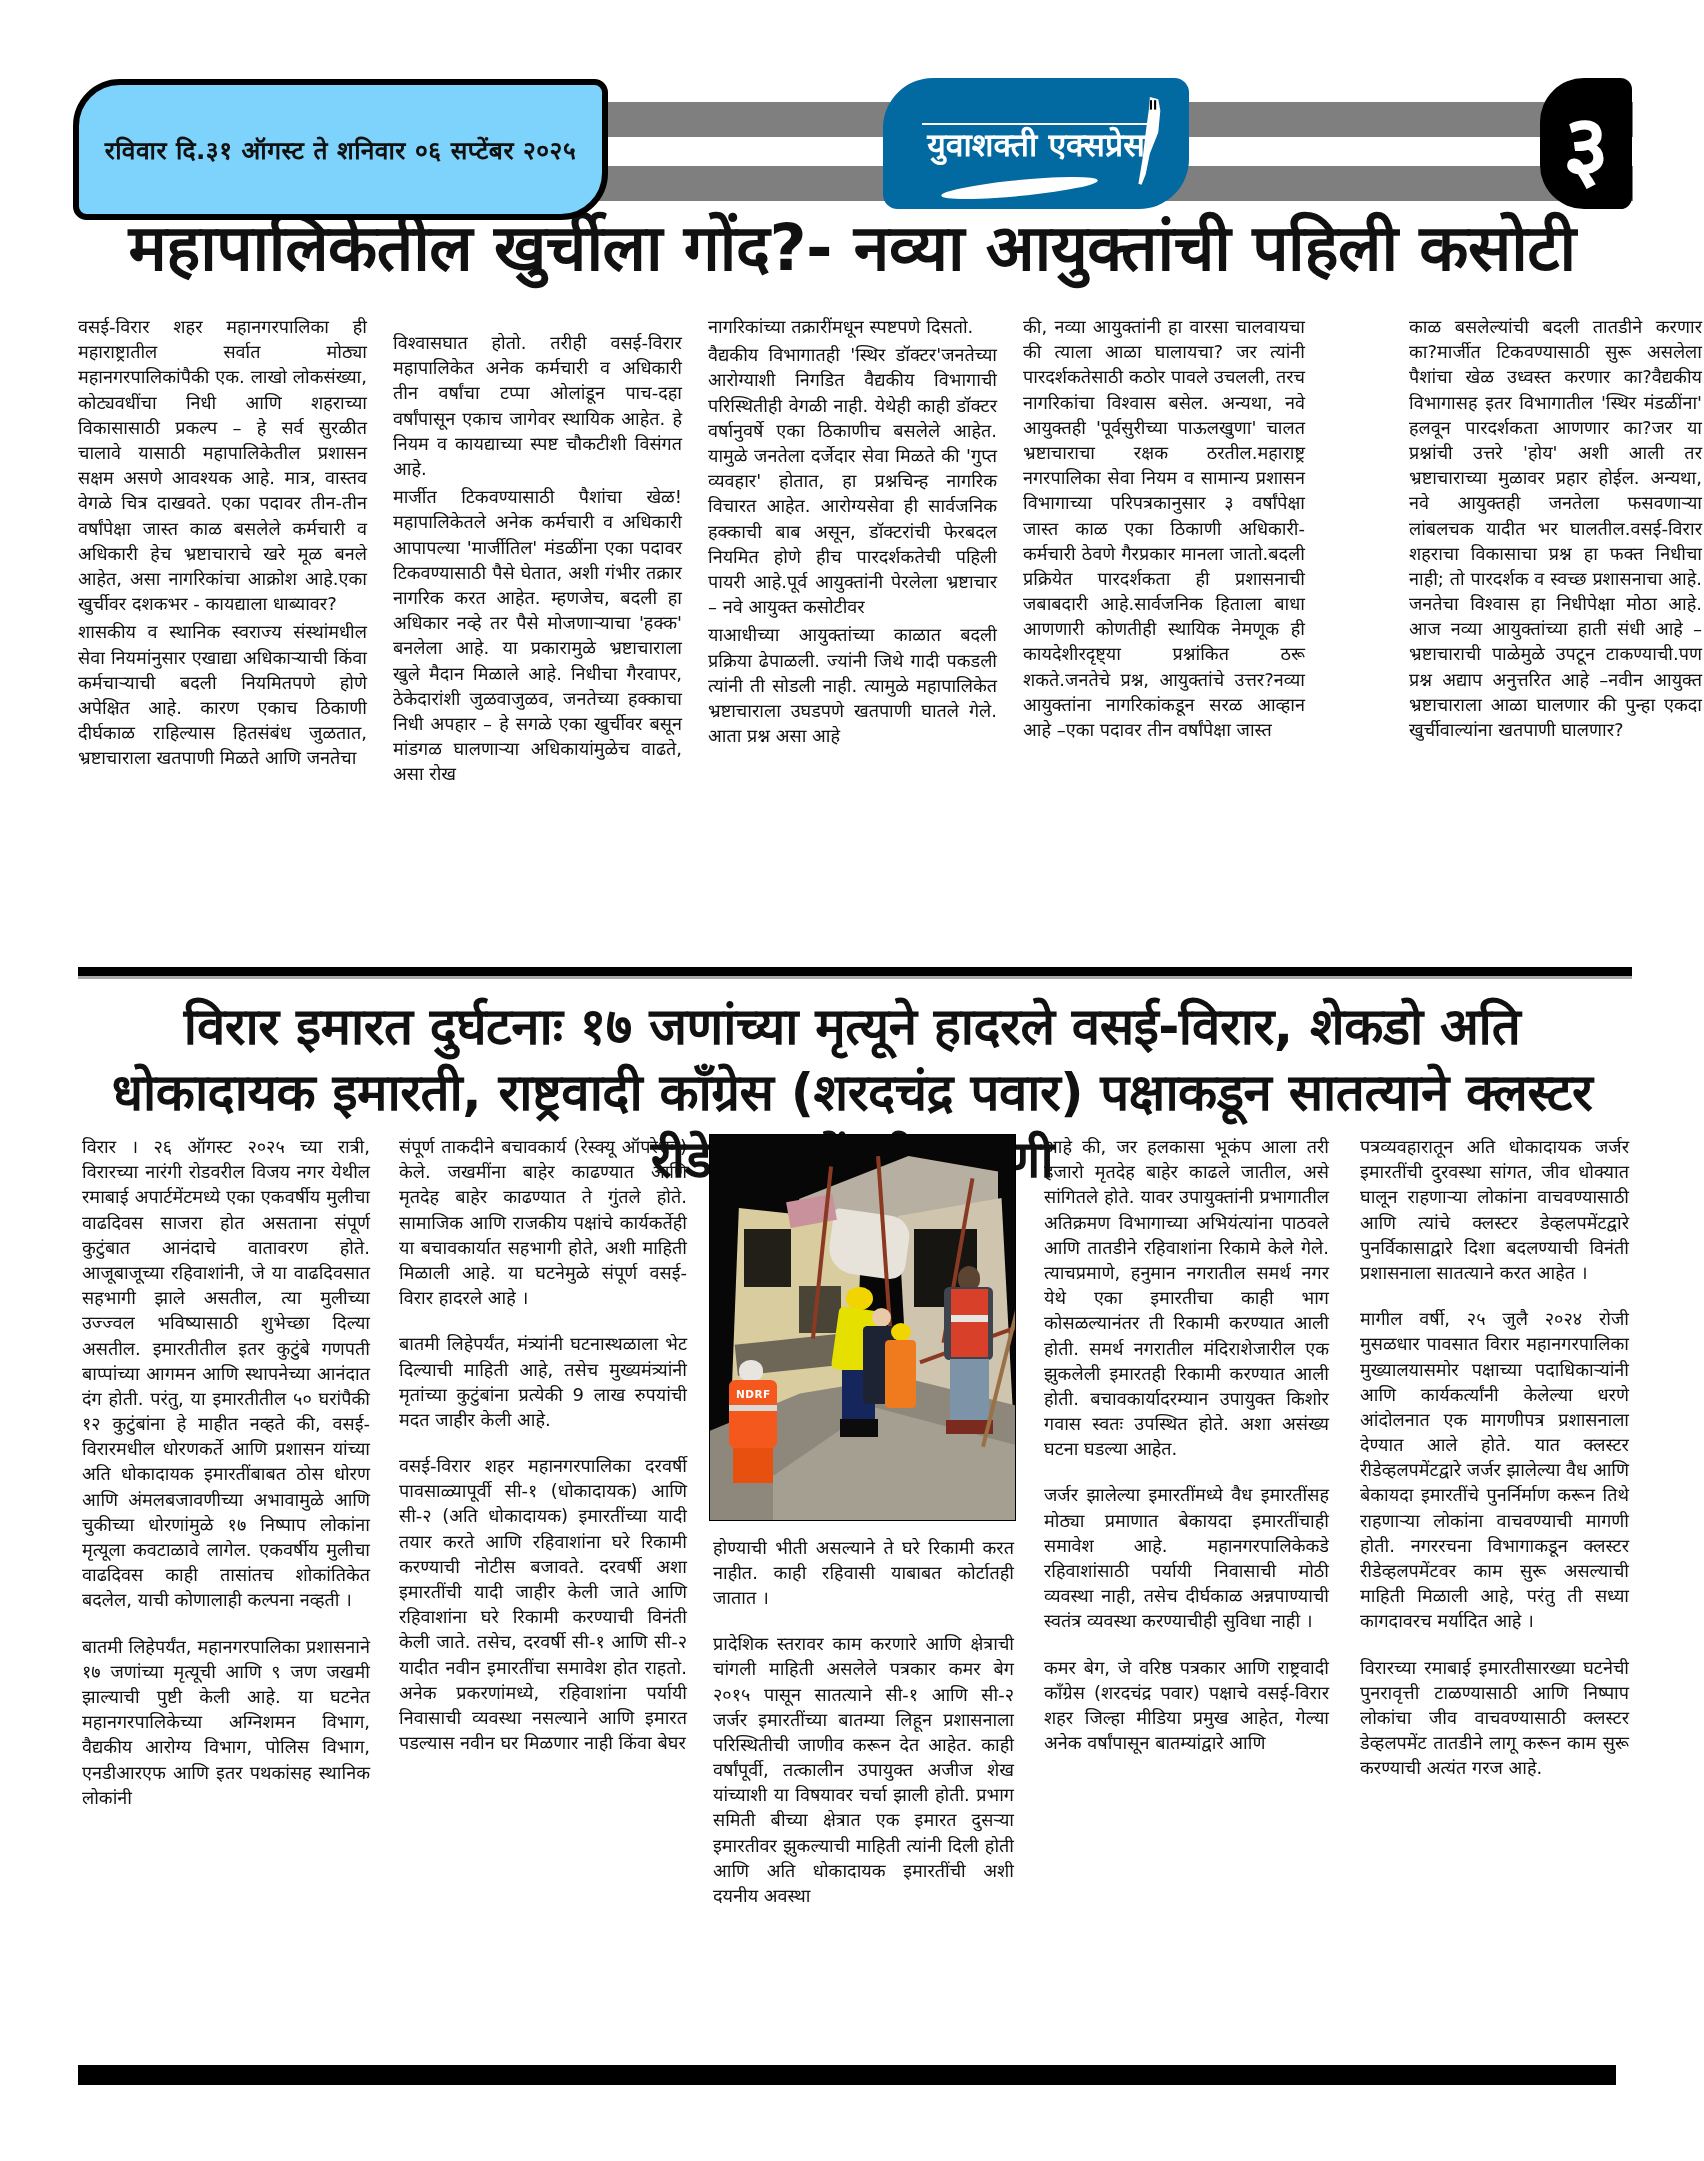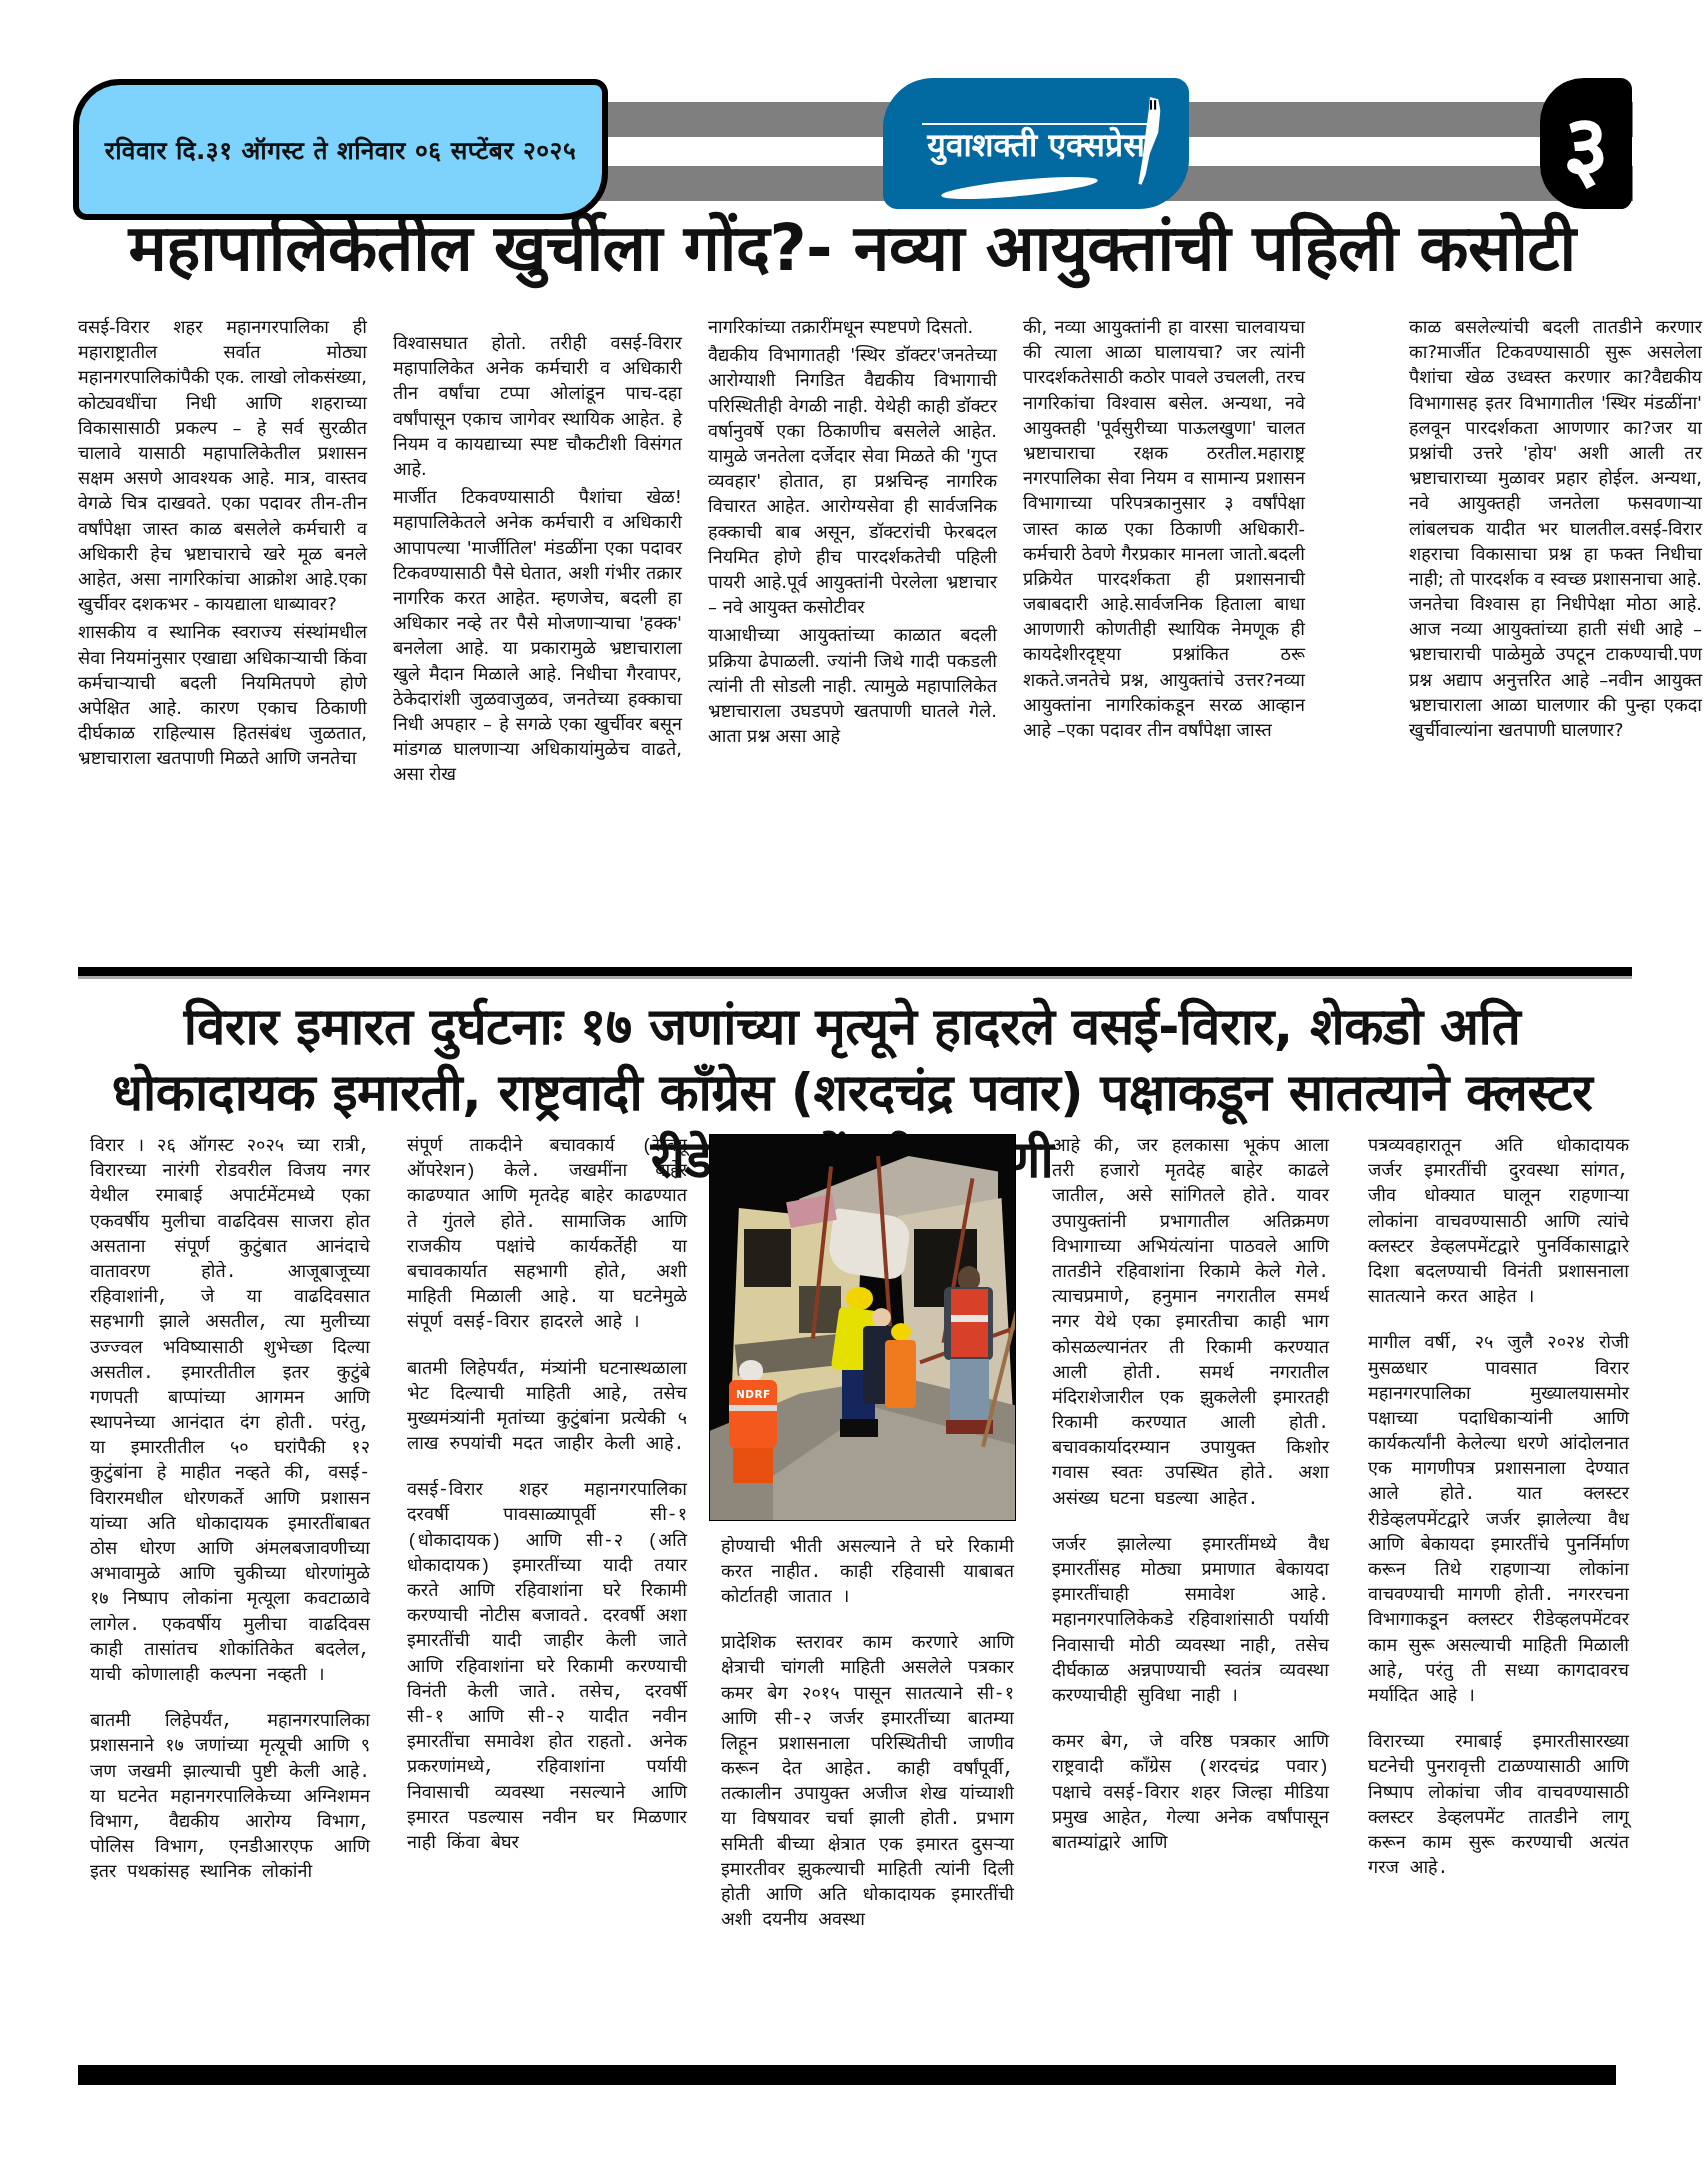--- a/index.html
+++ b/index.html
@@ -48,21 +48,21 @@
   #divider-bar {
     position:absolute; left:78px; top:967px; width:1554px; height:9.4px;
     background:#000; border-bottom:3.1px solid #a9a9a9;
   }
   #bottom-bar {
     position:absolute; left:78px; top:2065px; width:1538px; height:20px; background:#000;
   }
   
   .col { position:absolute; text-align:justify; }
   .a1 .para, .a1.col .para { margin:0 0 3.1px 0; }
-  .a2 .para, .a2.col .para { margin:0 0 21px 12px;font-family:Liberation Mono, monospace; }
+  .a2 .para, .a2.col .para { margin:0 0 21px 4px; }
   .col { font-size:18px; line-height:1.40; }
   .para { margin:0; }
   
   #photo {
     position:relative; width:305px; height:385px; background:#070707;
     margin:0 0 13.6px 0; overflow:hidden; border:1px solid #000;
   }
   .ph { position:absolute; }
   #ph-bldg-left { left:21px; top:73px; width:131px; height:220px; background:#d9cc9f;
      clip-path:polygon(6% 0,100% 6%,94% 100%,0 92%); }
@@ -166,21 +166,21 @@
   <div id="divider-bar"></div>
 
   <div id="headline-2">विरार इमारत दुर्घटनाः १७ जणांच्या मृत्यूने हादरले वसई-विरार, शेकडो अति धोकादायक इमारती, राष्ट्रवादी काँग्रेस (शरदचंद्र पवार) पक्षाकडून सातत्याने क्लस्टर रीडेव्हलपमेंटची मागणी</div>
 
   <div class="col a2" style="left:78px;  top:1134px; width:292px; height:931px;">
       <p class="para">विरार । २६ ऑगस्ट २०२५ च्या रात्री, विरारच्या नारंगी रोडवरील विजय नगर येथील रमाबाई अपार्टमेंटमध्ये एका एकवर्षीय मुलीचा वाढदिवस साजरा होत असताना संपूर्ण कुटुंबात आनंदाचे वातावरण होते. आजूबाजूच्या रहिवाशांनी, जे या वाढदिवसात सहभागी झाले असतील, त्या मुलीच्या उज्ज्वल भविष्यासाठी शुभेच्छा दिल्या असतील. इमारतीतील इतर कुटुंबे गणपती बाप्पांच्या आगमन आणि स्थापनेच्या आनंदात दंग होती. परंतु, या इमारतीतील ५० घरांपैकी १२ कुटुंबांना हे माहीत नव्हते की, वसई-विरारमधील धोरणकर्ते आणि प्रशासन यांच्या अति धोकादायक इमारतींबाबत ठोस धोरण आणि अंमलबजावणीच्या अभावामुळे आणि चुकीच्या धोरणांमुळे १७ निष्पाप लोकांना मृत्यूला कवटाळावे लागेल. एकवर्षीय मुलीचा वाढदिवस काही तासांतच शोकांतिकेत बदलेल, याची कोणालाही कल्पना नव्हती ।</p>
       <p class="para">बातमी लिहेपर्यंत, महानगरपालिका प्रशासनाने १७ जणांच्या मृत्यूची आणि ९ जण जखमी झाल्याची पुष्टी केली आहे. या घटनेत महानगरपालिकेच्या अग्निशमन विभाग, वैद्यकीय आरोग्य विभाग, पोलिस विभाग, एनडीआरएफ आणि इतर पथकांसह स्थानिक लोकांनी</p>
     </div>
   <div class="col a2" style="left:395px;  top:1134px; width:292px; height:931px;">
       <p class="para">संपूर्ण ताकदीने बचावकार्य (रेस्क्यू ऑपरेशन) केले. जखमींना बाहेर काढण्यात आणि मृतदेह बाहेर काढण्यात ते गुंतले होते. सामाजिक आणि राजकीय पक्षांचे कार्यकर्तेही या बचावकार्यात सहभागी होते, अशी माहिती मिळाली आहे. या घटनेमुळे संपूर्ण वसई-विरार हादरले आहे ।</p>
-      <p class="para">बातमी लिहेपर्यंत, मंत्र्यांनी घटनास्थळाला भेट दिल्याची माहिती आहे, तसेच मुख्यमंत्र्यांनी मृतांच्या कुटुंबांना प्रत्येकी ५ लाख रुपयांची मदत जाहीर केली आहे.</p>
+      <p class="para">बातमी लिहेपर्यंत, मंत्र्यांनी घटनास्थळाला भेट दिल्याची माहिती आहे, तसेच मुख्यमंत्र्यांनी मृतांच्या कुटुंबांना प्रत्येकी 9 लाख रुपयांची मदत जाहीर केली आहे.</p>
       <p class="para">वसई-विरार शहर महानगरपालिका दरवर्षी पावसाळ्यापूर्वी सी-१ (धोकादायक) आणि सी-२ (अति धोकादायक) इमारतींच्या यादी तयार करते आणि रहिवाशांना घरे रिकामी करण्याची नोटीस बजावते. दरवर्षी अशा इमारतींची यादी जाहीर केली जाते आणि रहिवाशांना घरे रिकामी करण्याची विनंती केली जाते. तसेच, दरवर्षी सी-१ आणि सी-२ यादीत नवीन इमारतींचा समावेश होत राहतो. अनेक प्रकरणांमध्ये, रहिवाशांना पर्यायी निवासाची व्यवस्था नसल्याने आणि इमारत पडल्यास नवीन घर मिळणार नाही किंवा बेघर</p>
     </div>
 
   <div class="col a2" style="left:709px; top:1134px; width:305px; height:931px;">
 
     <div id="photo">
       <div class="ph" id="ph-roof"></div>
       <div class="ph" id="ph-bldg-left">
         <span class="win1"></span>
           <span class="win2"></span>

